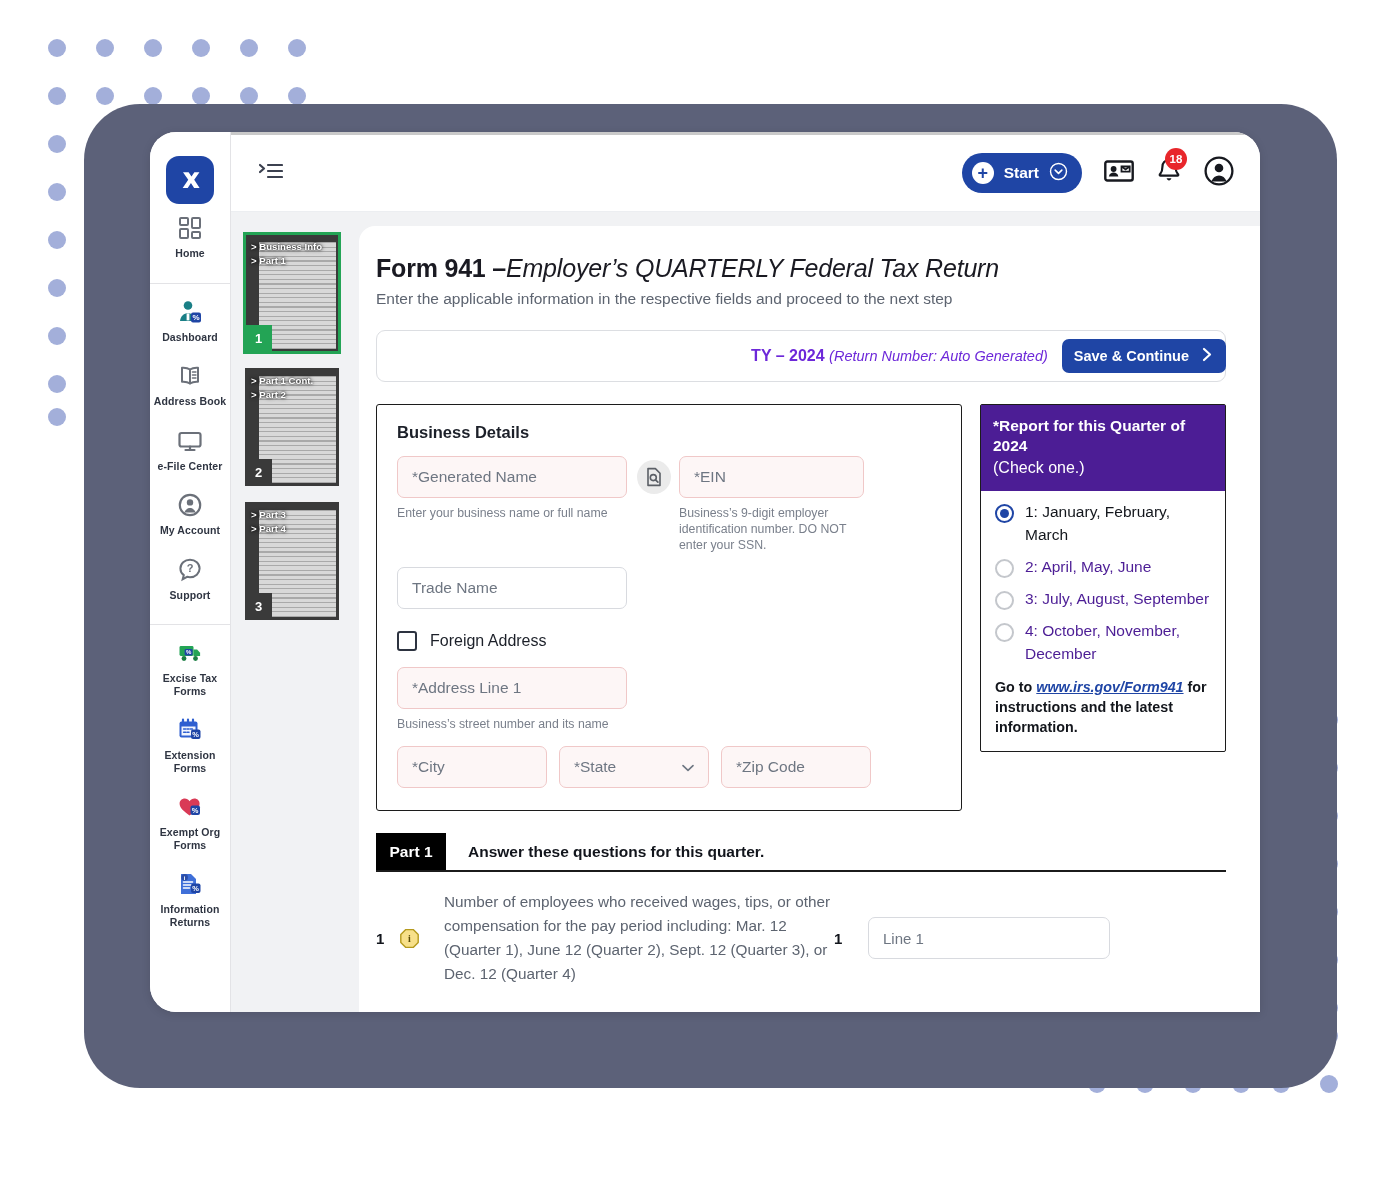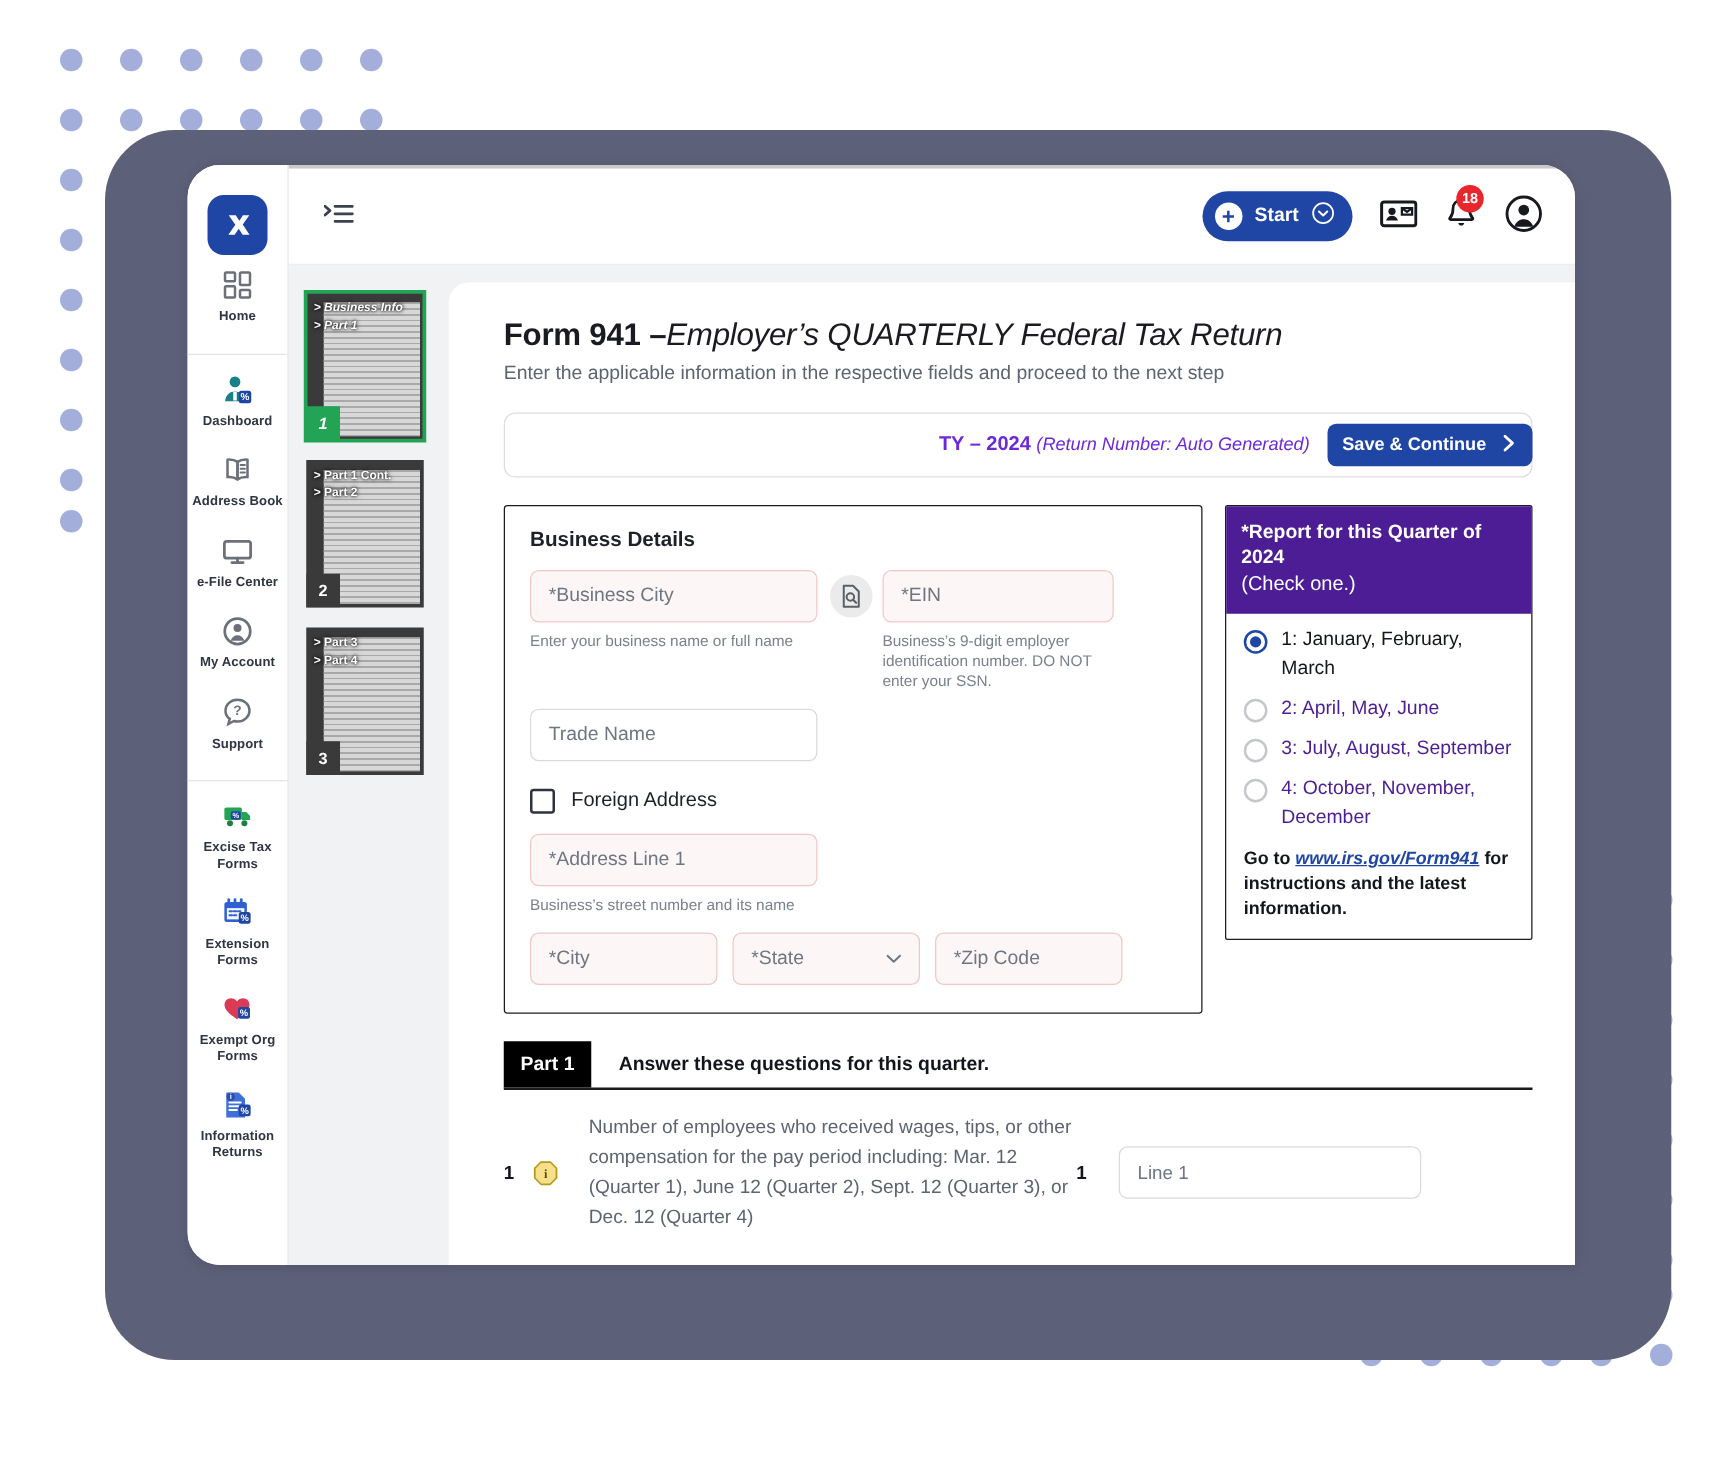--- a/index.html
+++ b/index.html
@@ -107,21 +107,21 @@
     display: flex; gap: 16px;
   }
 
   
   .thumbs { width: 98px; flex: none; padding-top: 8px; }
   .thumb {
     width: 94px; height: 118px; margin-bottom: 16px;
     background: #3a3a3a; position: relative; cursor: pointer;
     overflow: hidden;
   }
-  .thumb.active { outline: 3px solid #23a455; outline-offset: -1px; font-style: italic; }
+  .thumb.active { outline: 3px solid #23a455; outline-offset: -1px; }
   .thumb-paper {
     position: absolute; left: 14px; top: 8px; right: 3px; bottom: 3px;
     background: #f4f4f4;
     background-image:
       repeating-linear-gradient(to bottom, #bdbdbd 0 1.3px, transparent 1.3px 4.6px);
     opacity: .85;
   }
   .thumb-head {
     position: absolute; left: 6px; top: 6px; right: 4px;
     color: #fff; font-size: 9.6px; font-weight: 700; line-height: 14px;
@@ -134,21 +134,21 @@
     font-size: 13px; font-weight: 700;
     display: flex; align-items: center; justify-content: center;
     background: #3a3a3a;
   }
   .thumb.active .thumb-num { background: #23a455; }
 
   
   .panel {
     flex: 1; background: #ffffff;
     border-top-left-radius: 16px;
-    padding: 28px 34px 0 44px;
+    padding: 28px 34px 0 17px;
     position: relative; overflow: hidden;
   }
   .form-title { font-size: 25px; color: #1a1a22; letter-spacing: -.2px; }
   .form-title b { font-weight: 700; }
   .form-title i { font-style: italic; font-weight: 400; }
   .form-sub { font-size: 15.5px; color: #5d6470; margin-top: 7px; }
 
   .ty-bar {
     margin-top: 22px; border: 1px solid #dcdee2; border-radius: 9px;
     height: 52px; display: flex; align-items: center;
@@ -542,21 +542,21 @@
         </div>
       </div>
 
       <div class="cols">
 
         <div class="biz-card">
           <div class="biz-title">Business Details</div>
 
           <div class="row">
             <div style="width:230px">
-              <div class="fld req">*Business City</div>
+              <div class="fld req">*Generated Name</div>
               <div class="hint">Enter your business name or full name</div>
             </div>
             <div class="doc-ic">
               <svg width="18" height="20" viewBox="0 0 18 20">
                 <path d="M3 1.6h7.4L15 6.2V18.4H3z" fill="none" stroke="#5b5f66" stroke-width="1.6" stroke-linejoin="round"></path>
                 <circle cx="8.3" cy="10.6" r="3" fill="none" stroke="#5b5f66" stroke-width="1.6"></circle>
                 <path d="M10.5 12.8l2.4 2.4" stroke="#5b5f66" stroke-width="1.7" stroke-linecap="round"></path>
               </svg>
             </div>
             <div style="width:185px">

